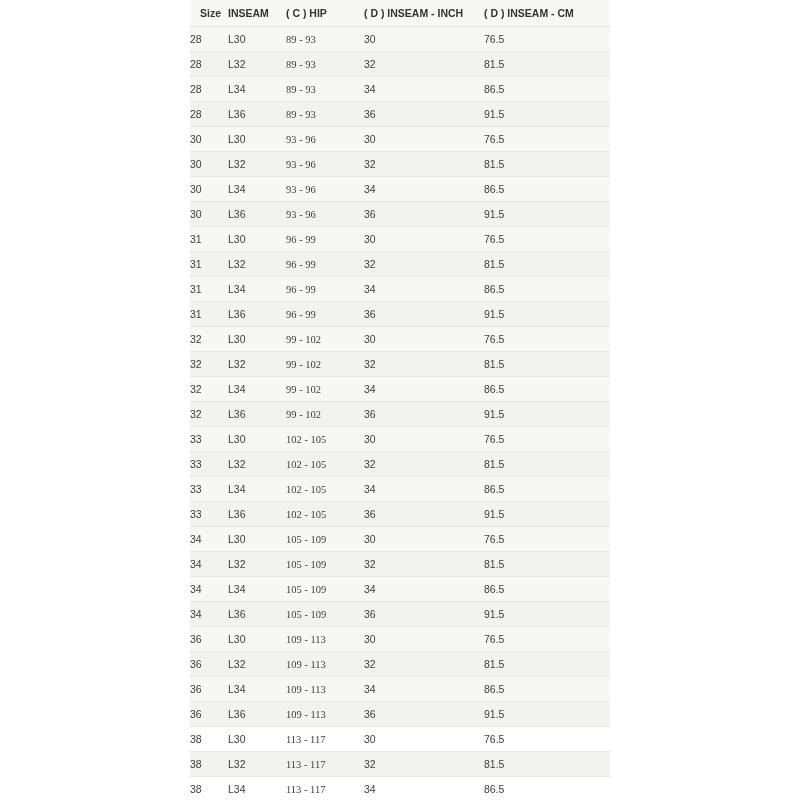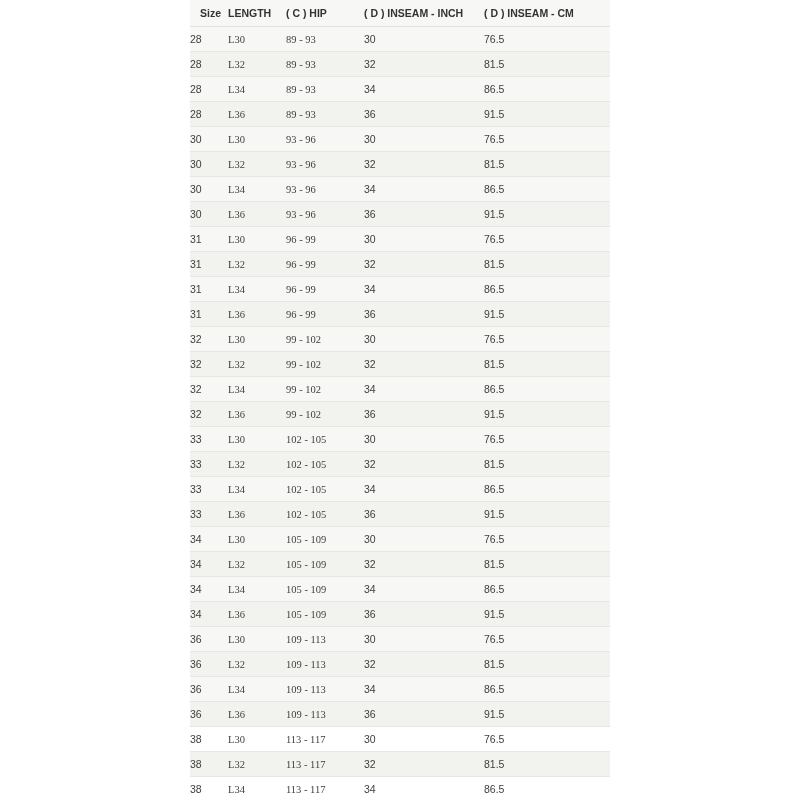--- a/index.html
+++ b/index.html
@@ -56,21 +56,21 @@
     color: #3e3e3e;
     padding: 6px 4px 6px 0;
     border-bottom: 1px solid #e6e6e2;
     white-space: nowrap;
   }
   .size-table tr.alt td {
     background: #f2f2ef;
   }
 
   .cell-size   { padding-left: 10px; }
-  .cell-length { padding-left: 0px; font-family: Liberation Serif, serif; }
+  .cell-length { padding-left: 0px; }
   .cell-hip    { padding-left: 0px; font-family: Liberation Serif, serif; }
   .cell-inch   { padding-left: 0px; }
   .cell-cm     { padding-left: 0px; margin-left: 24px; }
   .hdr-row th:first-child { padding-left: 10px; }
 </style>
 </head>
 <body>
 
 <div class="page">
   <div class="panel">
@@ -79,21 +79,21 @@
       <colgroup>
         <col class="c-size">
           <col class="c-length">
           <col class="c-hip">
           <col class="c-inch">
           <col class="c-cm">
       </colgroup>
       <thead>
         <tr class="hdr-row">
           <th>Size</th>
-          <th>LENGTH</th>
+          <th>INSEAM</th>
           <th>( C ) HIP</th>
           <th>( D ) INSEAM - INCH</th>
           <th>( D ) INSEAM - CM</th>
         </tr>
       </thead>
       <tbody>
         <tr>
             <td class="cell-size">28</td>
             <td class="cell-length">L30</td>
             <td class="cell-hip">89 - 93</td>

